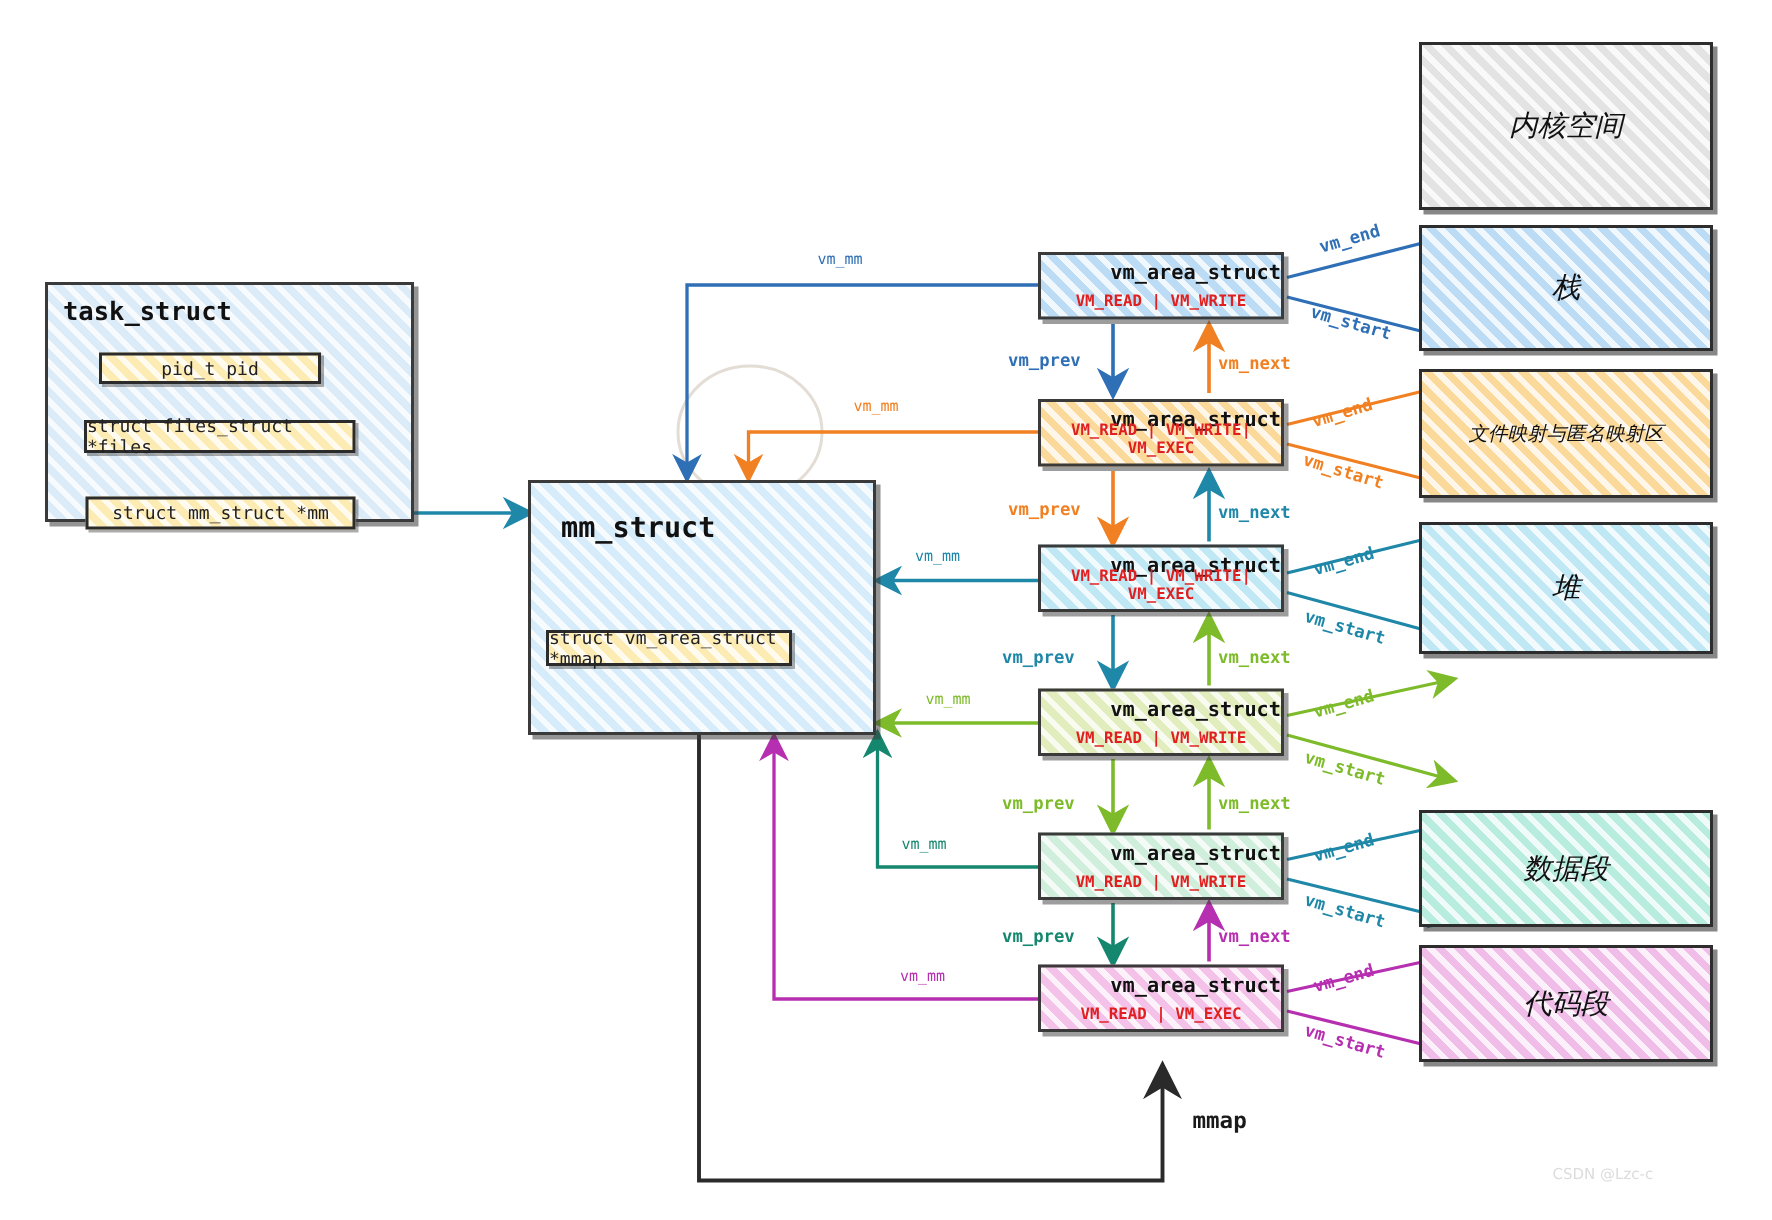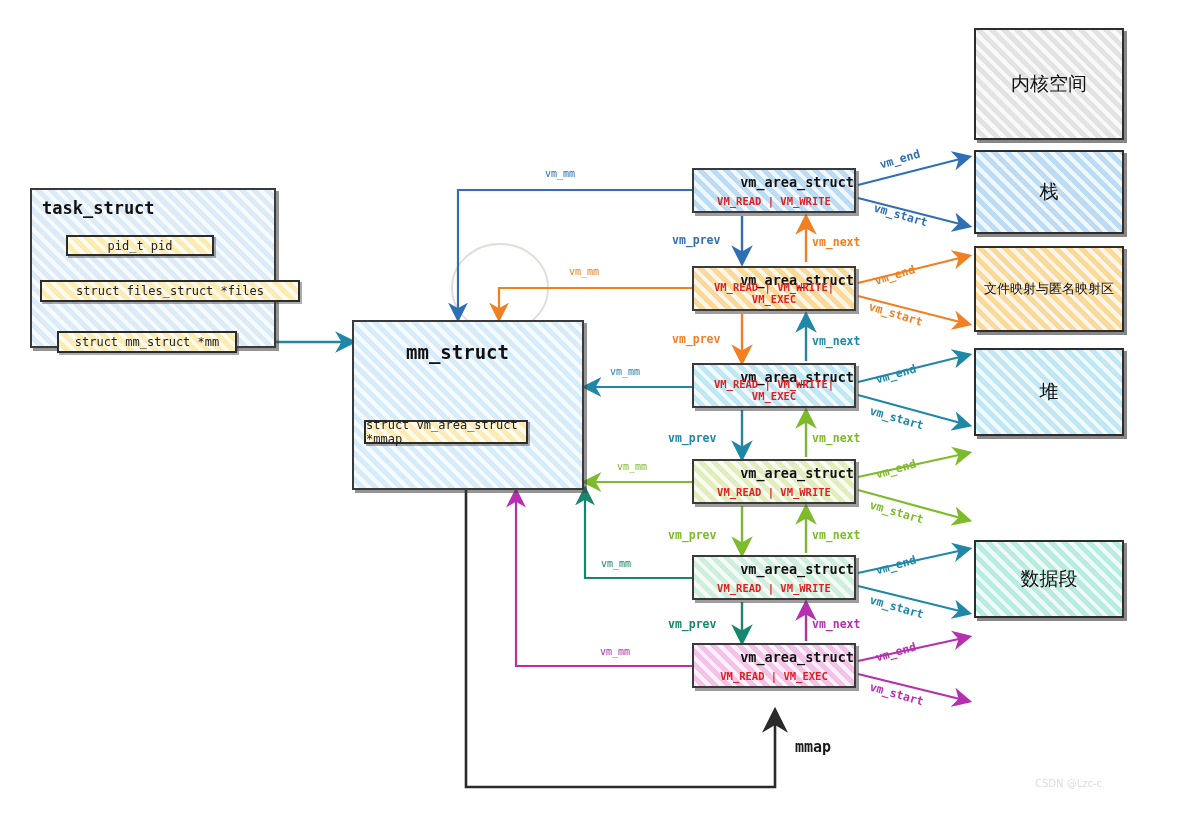--- a/index.html
+++ b/index.html
@@ -15,41 +15,41 @@
 
   .lbl{position:absolute;white-space:nowrap;font-weight:bold;}
 
   
   #task-struct{left:30px;top:188px;width:246px;height:160px;background:#eaf4fb;}
   #task-title{left:42px;top:198px;font-size:17px;color:#111;}
   .field{position:absolute;box-sizing:border-box;border:2px solid #2b2b2b;
          background:#fdebb4;display:flex;align-items:center;justify-content:center;
          font-size:12px;color:#222;box-shadow:2px 2px 0 rgba(70,70,70,.45);}
   #f-pid{left:66px;top:235px;width:148px;height:21px;}
-  #f-files{left:40px;top:280px;width:260px;height:22px;}
+  #f-files{left:56px;top:280px;width:181px;height:22px;}
   #f-mm{left:57px;top:331px;width:180px;height:22px;}
 
   #mm-struct{left:352px;top:320px;width:232px;height:170px;background:#ddeffb;}
-  #mm-title{left:374px;top:341px;font-size:19px;color:#111;margin-left:32px;}
+  #mm-title{left:374px;top:341px;font-size:19px;color:#111;}
   #f-mmap{left:364px;top:420px;width:164px;height:24px;font-size:12px;}
 
   
   .vma{position:absolute;box-sizing:border-box;border:2px solid #3a3a3a;
        box-shadow:3px 3px 0 rgba(60,60,60,.5);width:164px;height:45px;left:692px;}
   .vma .t{position:absolute;left:0;right:0;top:4px;text-align:right;
           font-size:13.5px;font-weight:bold;color:#111;}
   .vma .fl{position:absolute;left:0;right:0;bottom:4px;text-align:center;
            font-size:10.5px;font-weight:bold;color:#e02020;}
 
   
   .region{position:absolute;box-sizing:border-box;border:2px solid #2d2d2d;
-          box-shadow:3px 3px 0 rgba(55,55,55,.6);left:974px;width:150px;
+          box-shadow:3px 3px 0 rgba(55,55,55,.6);left:946px;width:196px;
           display:flex;align-items:center;justify-content:center;
           font-family:"DejaVu Sans","Liberation Sans",sans-serif;
-          font-size:19px;color:#111;}
+          font-size:19px;color:#111;font-style:italic;}
   .region.small{font-size:13px;}
 
   .elab{position:absolute;white-space:nowrap;font-size:11.5px;font-weight:bold;}
   .vmm{position:absolute;white-space:nowrap;font-size:10px;font-weight:normal;}
   .pn{position:absolute;white-space:nowrap;font-size:11.5px;font-weight:bold;}
 
   #mmap-lbl{position:absolute;left:795px;top:738px;font-size:15px;font-weight:bold;color:#1a1a1a;}
   #watermark{position:absolute;left:1035px;top:778px;font-size:10px;color:#dcdcdc;
              font-family:"DejaVu Sans","Liberation Sans",sans-serif;}
 </style>
@@ -178,20 +178,21 @@
   <div class="vma" id="vma5" style="top: 643px; background: repeating-linear-gradient(45deg, rgba(255, 255, 255, 0.78) 0px, rgba(255, 255, 255, 0.78) 4px, rgba(255, 255, 255, 0) 4px, rgba(255, 255, 255, 0) 9px), rgb(244, 194, 232);">
     <div class="t">vm_area_struct</div>
     <div class="fl">VM_READ | VM_EXEC</div>
   </div>
 
   <div class="region" id="rg0" style="top: 28px; height: 112px; background: repeating-linear-gradient(45deg, rgba(255, 255, 255, 0.78) 0px, rgba(255, 255, 255, 0.78) 4px, rgba(255, 255, 255, 0) 4px, rgba(255, 255, 255, 0) 9px), rgb(227, 227, 227);">内核空间</div>
   <div class="region" id="rg1" style="top: 150px; height: 84px; background: repeating-linear-gradient(45deg, rgba(255, 255, 255, 0.78) 0px, rgba(255, 255, 255, 0.78) 4px, rgba(255, 255, 255, 0) 4px, rgba(255, 255, 255, 0) 9px), rgb(188, 220, 245);">栈</div>
   <div class="region small" id="rg2" style="top: 246px; height: 86px; background: repeating-linear-gradient(45deg, rgba(255, 255, 255, 0.78) 0px, rgba(255, 255, 255, 0.78) 4px, rgba(255, 255, 255, 0) 4px, rgba(255, 255, 255, 0) 9px), rgb(251, 217, 154);">文件映射与匿名映射区</div>
   <div class="region" id="rg3" style="top: 348px; height: 88px; background: repeating-linear-gradient(45deg, rgba(255, 255, 255, 0.78) 0px, rgba(255, 255, 255, 0.78) 4px, rgba(255, 255, 255, 0) 4px, rgba(255, 255, 255, 0) 9px), rgb(191, 231, 244);">堆</div>
   <div class="region" id="rg5" style="top: 540px; height: 78px; background: repeating-linear-gradient(45deg, rgba(255, 255, 255, 0.78) 0px, rgba(255, 255, 255, 0.78) 4px, rgba(255, 255, 255, 0) 4px, rgba(255, 255, 255, 0) 9px), rgb(183, 236, 223);">数据段</div>
+  <div class="region" id="rg6" style="top: 630px; height: 78px; background: repeating-linear-gradient(45deg, rgba(255, 255, 255, 0.78) 0px, rgba(255, 255, 255, 0.78) 4px, rgba(255, 255, 255, 0) 4px, rgba(255, 255, 255, 0) 9px), rgb(240, 188, 232);">代码段</div>
 
   <div class="vmm" style="left:545px;top:168px;color:#2f6fb5;">vm_mm</div>
   <div class="vmm" style="left:569px;top:266px;color:#f08021;">vm_mm</div>
   <div class="vmm" style="left:610px;top:366px;color:#1f87a8;">vm_mm</div>
   <div class="vmm" style="left:617px;top:461px;color:#7dbb2a;">vm_mm</div>
   <div class="vmm" style="left:601px;top:558px;color:#16876f;">vm_mm</div>
   <div class="vmm" style="left:600px;top:646px;color:#b62fb0;">vm_mm</div>
 
   <div class="pn" style="left:672px;top:233px;color:#2f6fb5;">vm_prev</div>
   <div class="pn" style="left:812px;top:235px;color:#f08021;">vm_next</div>

